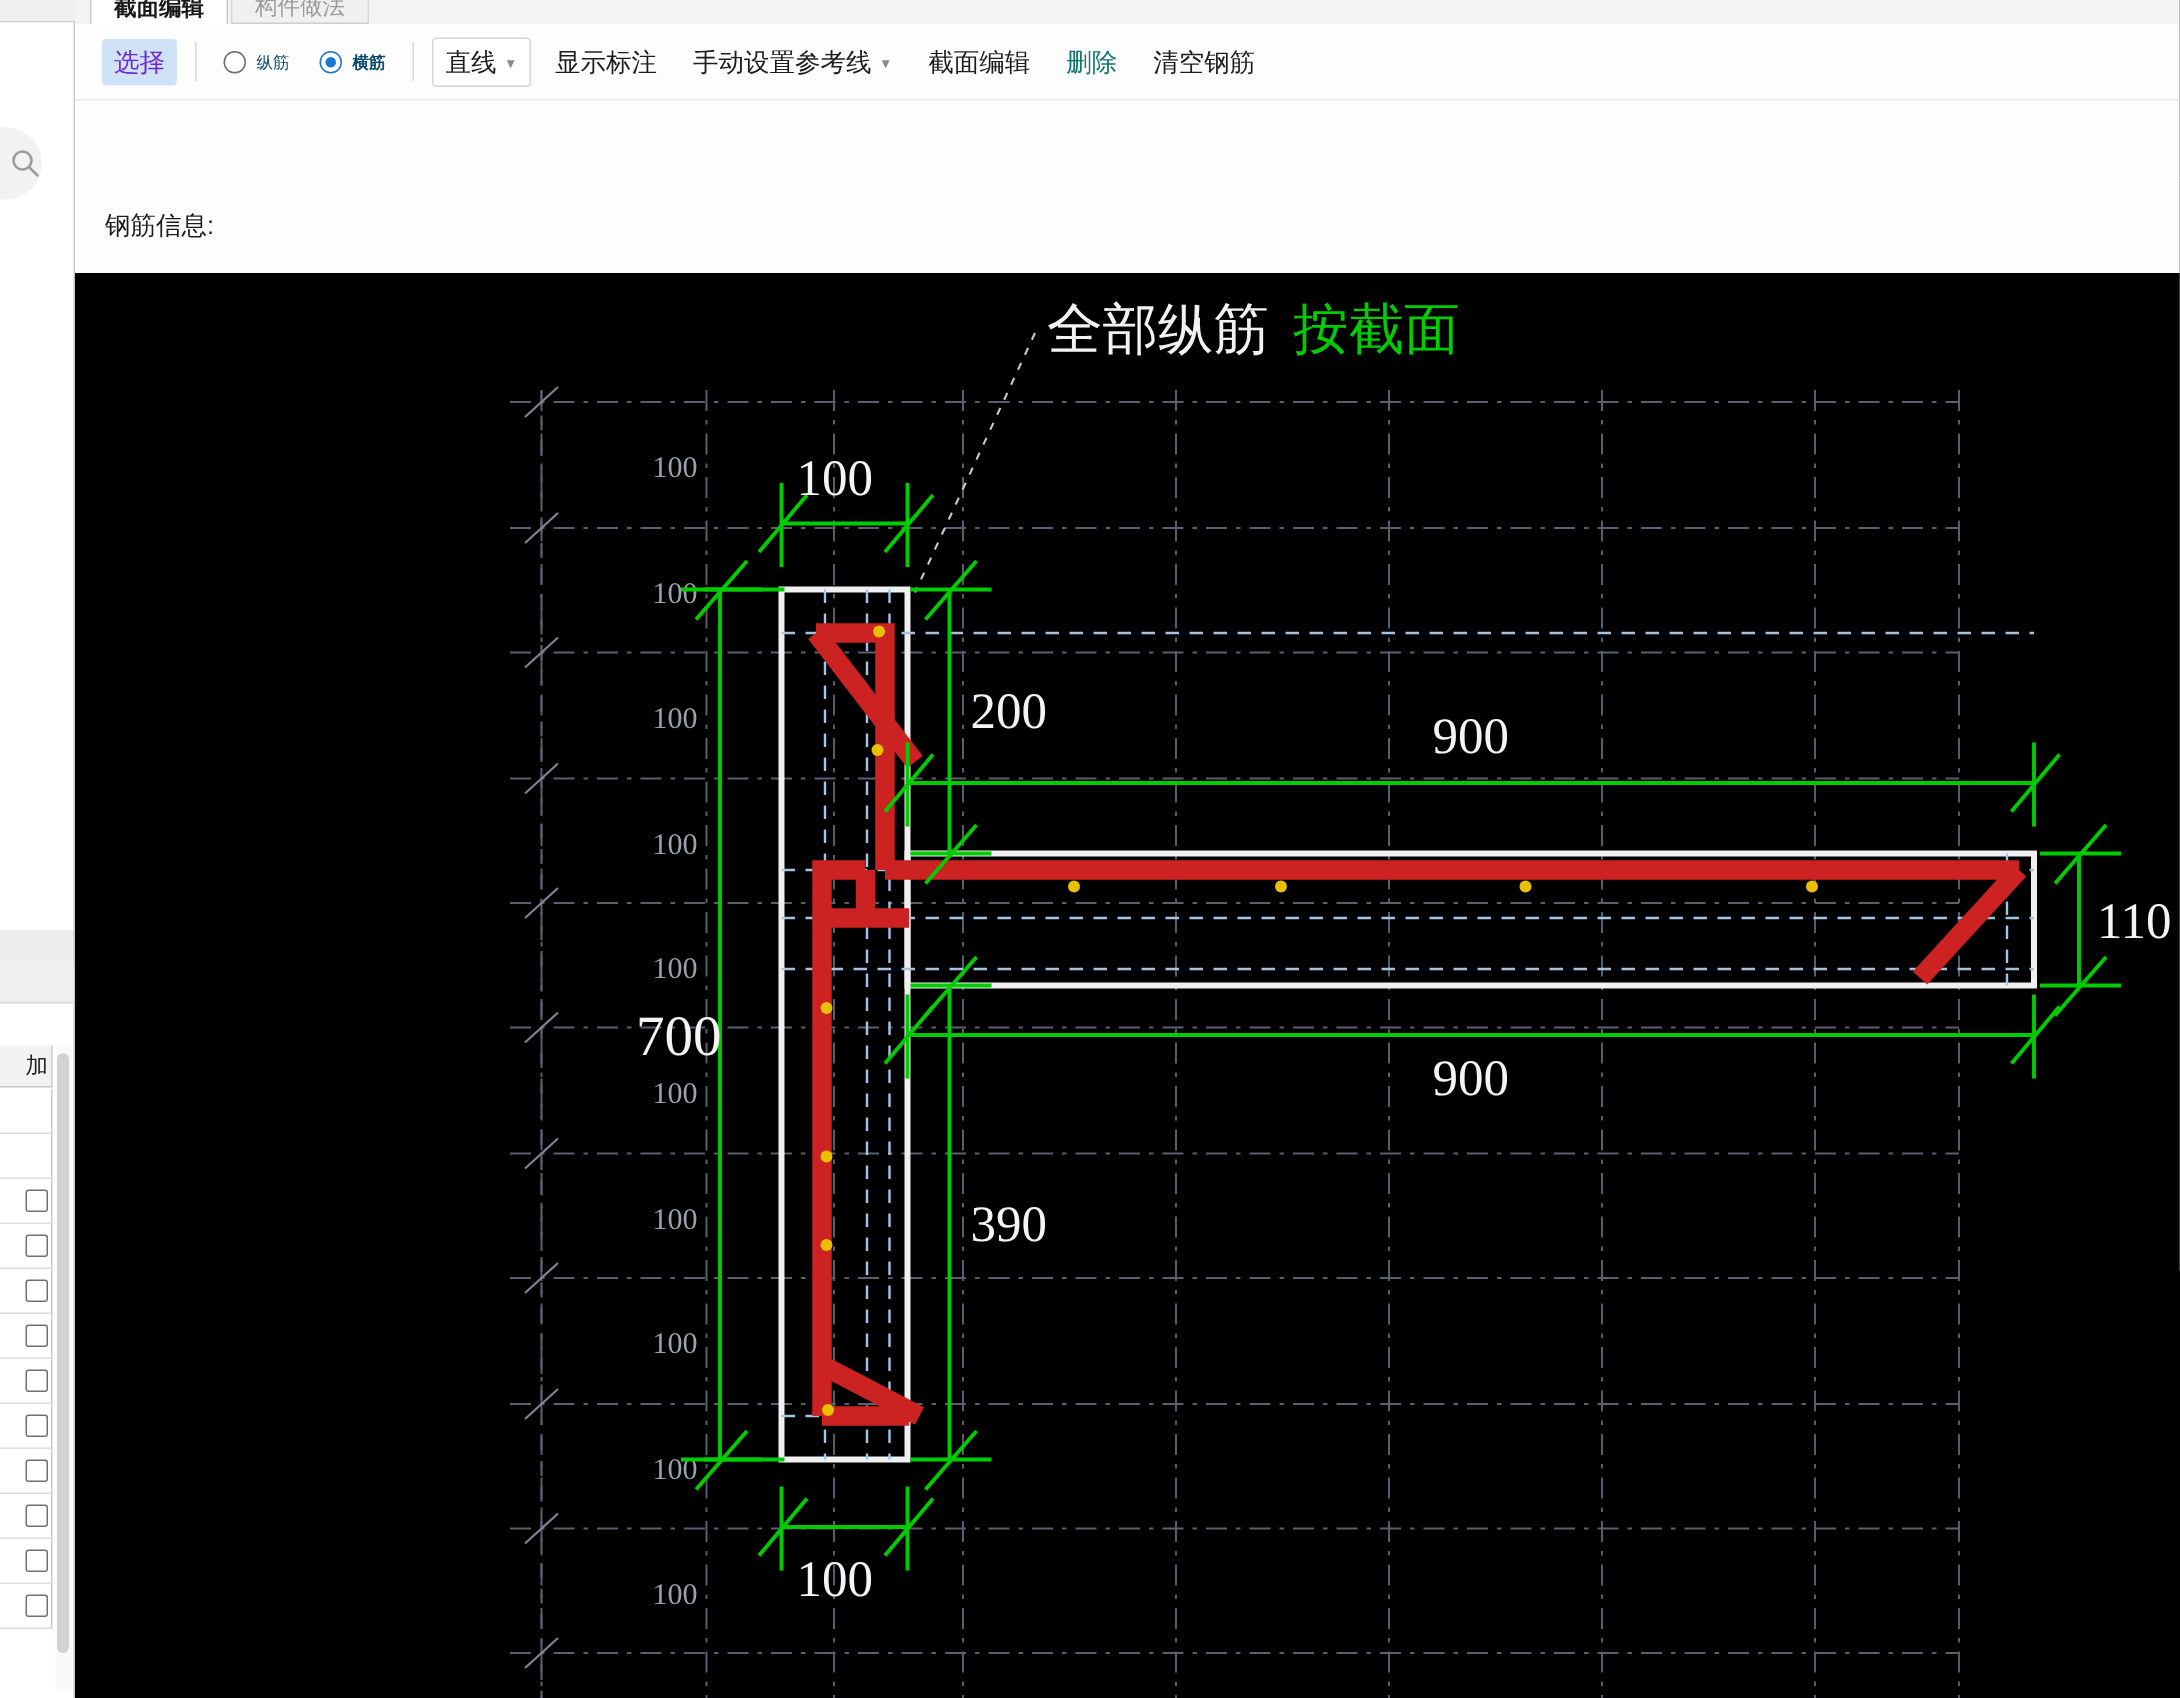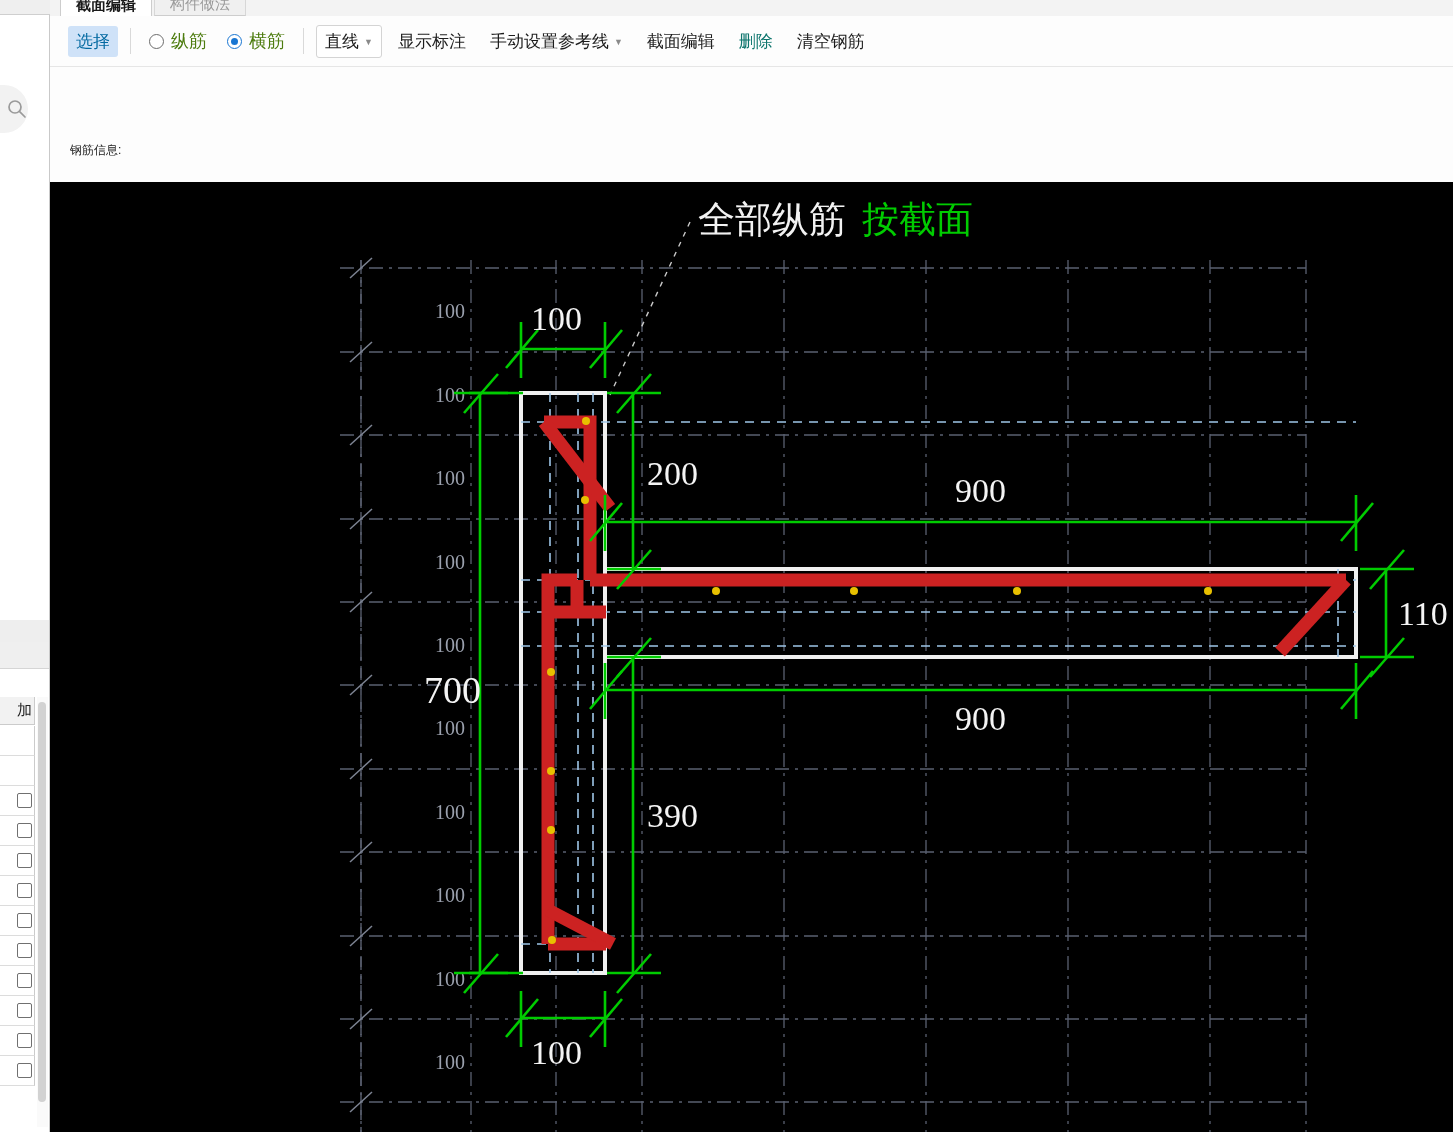--- a/index.html
+++ b/index.html
@@ -37,36 +37,36 @@
   #tab-0{left:10px;width:92px;background:#ffffff;border:1px solid #cdcdcd;border-bottom:none;color:#1a1a1a;font-weight:bold;}
   #tab-1{left:104px;width:92px;background:#f0f0f0;border:1px solid #d7d7d7;border-bottom:1px solid #cdcdcd;color:#9a9a9a;}
 
   
   #toolbar-wrap{position:absolute;left:50px;top:16px;width:1403px;height:102px;background:#fdfdfd;border-bottom:1px solid #d8d8d8;}
   .trow{position:absolute;left:0;width:1403px;display:flex;align-items:center;}
   #trow1{top:0;height:50px;border-bottom:1px solid #e6e6e6;}
   #trow2{top:51px;height:50px;}
 
   .tbtn{font-size:17px;color:#1c1c1c;padding:4px 8px;margin:0 4px;border-radius:3px;cursor:pointer;white-space:nowrap;}
-  .tbtn.sel{background:#cfe2f8;color:#0369a1;}
+  .tbtn.sel{background:#cfe2f8;color:#6d28d9;}
   .tbtn.boxed{border:1px solid #d4d4d4;background:#fff;}
   .tbtn.disabled{color:#0f766e;}
   .tsep{width:1px;height:26px;background:#d9d9d9;margin:0 8px;}
   .caret{display:inline-block;margin-left:5px;font-size:9px;color:#8a8a8a;vertical-align:middle;}
 
   .radio{display:flex;align-items:center;margin:0 10px;cursor:pointer;white-space:nowrap;}
   .radio .dot{width:15px;height:15px;border:1.5px solid #6c6c6c;border-radius:50%;box-sizing:border-box;margin-right:7px;position:relative;background:#fff;}
   .radio.on .dot{border-color:#1976d2;}
   .radio.on .dot::after{content:"";position:absolute;left:3px;top:3px;width:7px;height:7px;border-radius:50%;background:#1976d2;}
-  .radio .rl{font-size:18px;color:#4d7c0f;}
-  .radio.on .rl{font-weight:normal;}
+  .radio .rl{font-size:11px;color:#0c4a6e;}
+  .radio.on .rl{font-weight:bold;}
 
   
   #inforow{position:absolute;left:50px;top:118px;width:1403px;height:64px;background:#fdfdfd;display:flex;align-items:center;}
-  #info-label{font-size:12px;color:#1c1c1c;margin-left:20px;margin-right:10px;white-space:nowrap;}
+  #info-label{font-size:17px;color:#1c1c1c;margin-left:20px;margin-right:10px;white-space:nowrap;}
   #info-select{position:relative;width:198px;height:36px;border:1px solid #b9b9b9;border-radius:3px;background:#fff;display:flex;align-items:center;cursor:pointer;}
   #info-value{font-size:17px;color:#1c1c1c;margin-left:10px;}
   #info-caret{position:absolute;right:10px;top:14px;width:0;height:0;border-left:5px solid transparent;border-right:5px solid transparent;border-top:6px solid #8a8a8a;}
 
   
   #canvas{position:absolute;left:50px;top:182px;width:1403px;height:950px;background:#000000;overflow:hidden;}
   #canvas svg{display:block;}
 
   .dimtxt{font-family:"Liberation Serif","DejaVu Serif",serif;fill:#f4f4f4;font-size:34px;}
   .ticktxt{font-family:"Liberation Serif","DejaVu Serif",serif;fill:#9aa0ad;font-size:20px;}

